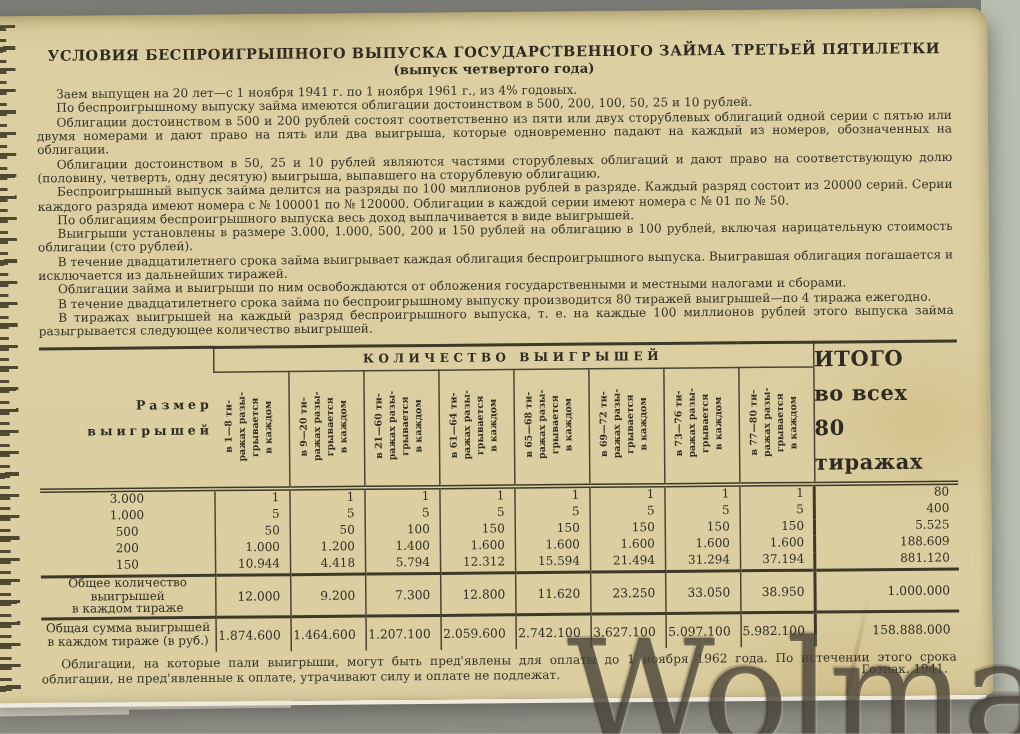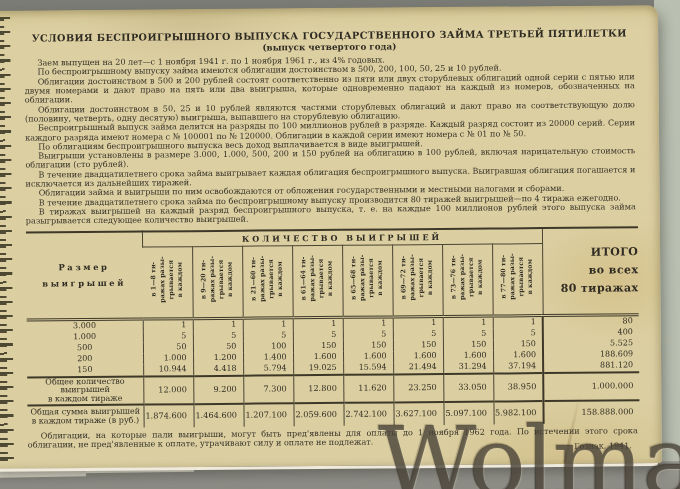--- a/index.html
+++ b/index.html
@@ -64,25 +64,25 @@
     margin-top:5px;border-top:2px solid #3d3828;
   }
   col.c-size{width:116px;} col.c-draw{width:50px;} col.c-tot{width:96px;}
   .winnings th,.winnings td{padding:0;border-left:1px solid #4a4433;}
   .winnings th:first-child,.winnings td:first-child{border-left:none;}
   .qty-head{
     font-size:8px;font-weight:bold;letter-spacing:3px;text-align:center;
     height:14px;border-bottom:1px solid #4a4433;color:#2f2b22;
   }
   .size-head{
-    font-size:8.4px;font-weight:bold;letter-spacing:2.6px;text-align:center;
+    font-size:8.4px;font-weight:bold;letter-spacing:2.6px;text-align:right;
     line-height:1.95;white-space:pre-line;border-bottom:3px double #3d3828;color:#2f2b22;
   }
   .tot-head{
-    font-size:11px;text-align:right;line-height:1.65;letter-spacing:.4px;
+    font-size:14px;text-align:left;line-height:1.65;letter-spacing:.4px;
     white-space:pre-line;border-bottom:3px double #3d3828;
     border-left:2px solid #3d3828;color:#2f2b22;
   }
   .rot-cell{height:70px;vertical-align:middle;text-align:center;border-bottom:3px double #3d3828;}
   .rot{
     display:inline-block;writing-mode:vertical-rl;transform:rotate(180deg);
     white-space:pre-line;font-size:6.3px;line-height:1.4;color:#332f24;
   }
   .winnings tbody td{font-size:8px;height:11px;line-height:1.1;color:#332f24;}
   td.size-val{text-align:center;}
@@ -252,21 +252,21 @@
             <td class="num">1.600</td>
             <td class="num">1.600</td>
             <td class="num">1.600</td>
             <td class="num tot-col">188.609</td>
           </tr>
           <tr>
             <td class="size-val">150</td>
             <td class="num">10.944</td>
             <td class="num">4.418</td>
             <td class="num">5.794</td>
-            <td class="num">19.025</td>
+            <td class="num">12.312</td>
             <td class="num">15.594</td>
             <td class="num">21.494</td>
             <td class="num">31.294</td>
             <td class="num">37.194</td>
             <td class="num tot-col">881.120</td>
           </tr>
           <tr class="sumrow1">
             <td class="row-label">Общее количество выигрышей
 в каждом тираже</td>
             <td class="num">12.000</td>

